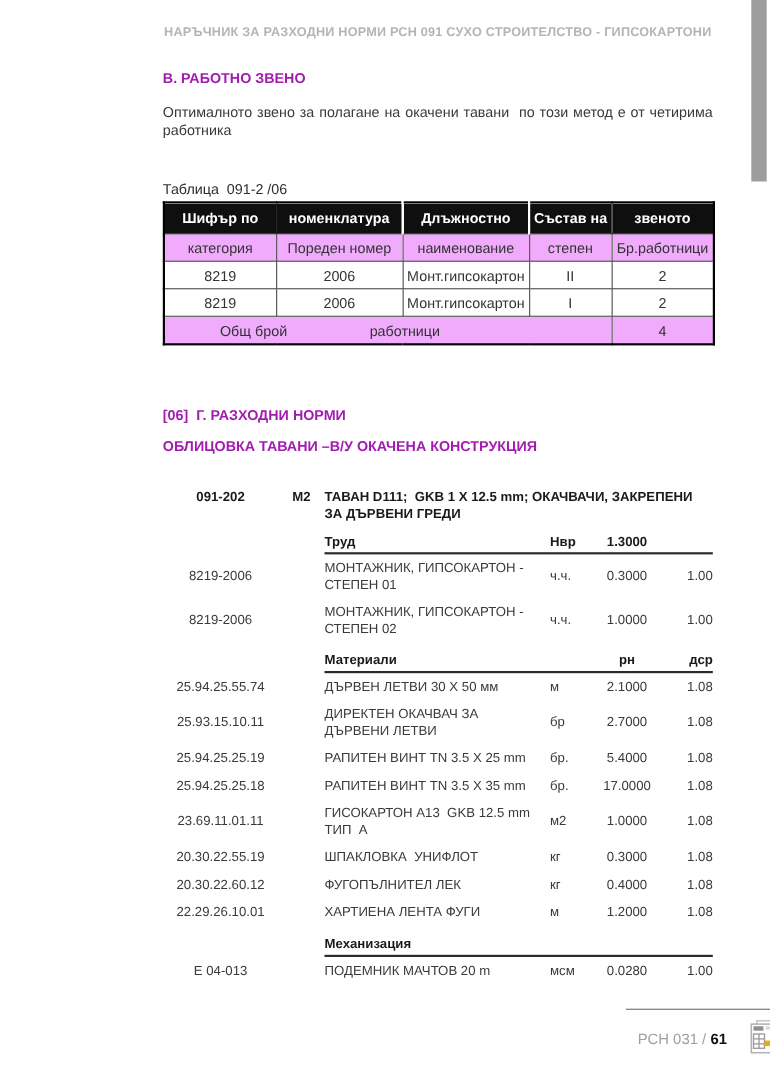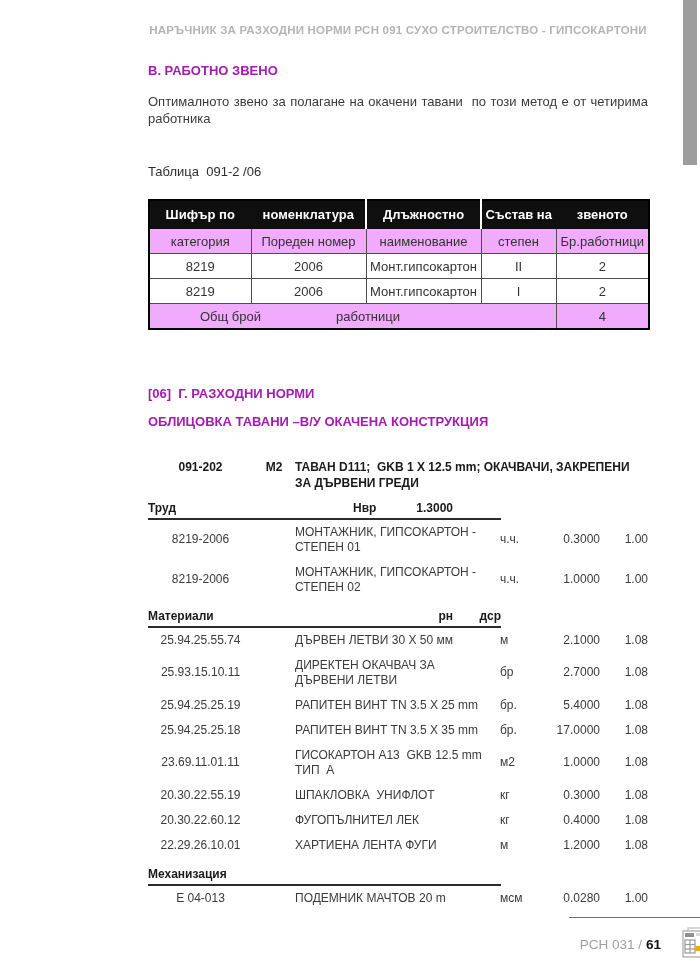--- a/index.html
+++ b/index.html
@@ -20,21 +20,21 @@
     font-size:11.5px; letter-spacing:0.2px; font-weight:bold;
   }
 
   .h-bold { font-weight:bold; color:#a21caf; font-size:13px; }
   .section-b-title { margin-top:27px; }
   .para { margin-top:15px; font-size:13px; color:#3a3a3a; text-align:justify; line-height:1.32; }
 
   .table-caption { margin-top:37px; font-size:13px; color:#2e2e2e; }
 
   
-  table.crew { margin-top:20px; border-collapse:collapse; width:500px; table-layout:fixed;
+  table.crew { margin-top:4px; border-collapse:collapse; width:500px; table-layout:fixed;
                font-size:13px; color:#333; }
   table.crew { border:2px solid #000; }
   table.crew td { border:1px solid #4d4d4d; text-align:center; padding:0; height:24px; overflow:hidden; }
   table.crew tr.head td {
     background:#0f0f0f; color:#fff; font-weight:bold; height:27px; border-color:#0f0f0f;
   }
   table.crew tr.head td.wdiv { border-left:2px solid #fff; }
   table.crew tr.sub td, table.crew tr.total td { background:#f0abfc; }
   table.crew tr.total td.merge div { display:flex; gap:75px; padding-left:50px; }
 
@@ -43,26 +43,26 @@
   .section-g-sub { margin-top:13px; }
 
   
   .norm { margin-top:31px; font-size:12px; color:#3a3a3a; }
   .norm .bold { font-weight:bold; color:#1a1a1a; }
   .norm-header-row { display:flex; line-height:1.3; }
   .col-code { width:105px; text-align:center; flex:none; }
   .col-gap  { width:42px; text-align:center; flex:none; }
   .col-desc { width:195px; flex:none; }
   .col-unit { width:50px; flex:none; padding-left:10px; box-sizing:border-box; }
-  .col-qty  { width:60px; text-align:right; flex:none; }
+  .col-qty  { width:60px; text-align:center; flex:none; }
   .col-dsr  { width:48px; text-align:right; flex:none; }
   .norm-title { flex:1; }
 
   .section-header-row {
-    width:353px; display:flex; align-items:baseline;
+    margin-left:147px; width:353px; display:flex; align-items:baseline;
     border-bottom:2px solid #2b2b2b; padding-bottom:3px; margin-top:9px;
     font-weight:bold; color:#1a1a1a;
   }
   .sec-title { width:195px; flex:none; }
   .norm-row { display:flex; align-items:center; padding:5px 0; line-height:1.25; }
 
   
   .footer { position:absolute; top:917px; left:569px; width:147px; border-top:1.5px solid #6e6e6e; }
   .footer-inner { display:flex; align-items:center; justify-content:flex-end; padding-top:9px; }
   .footer-label { color:#9f9f9f; font-size:13.5px; }

